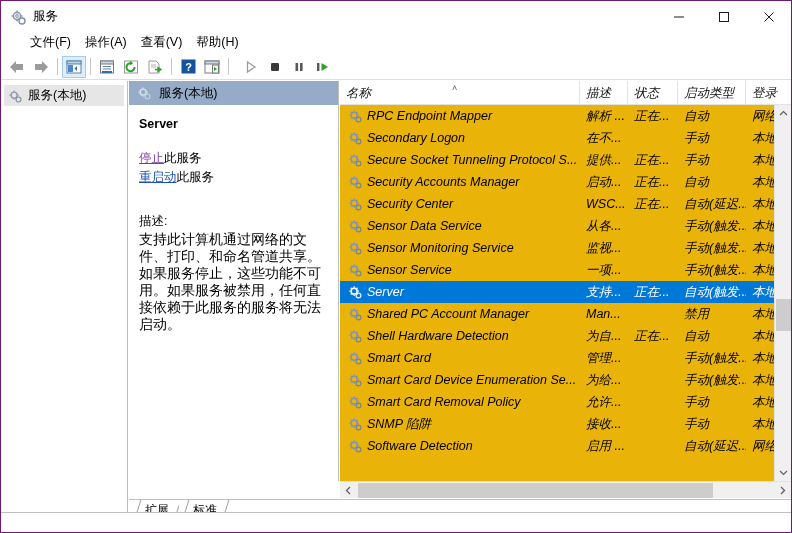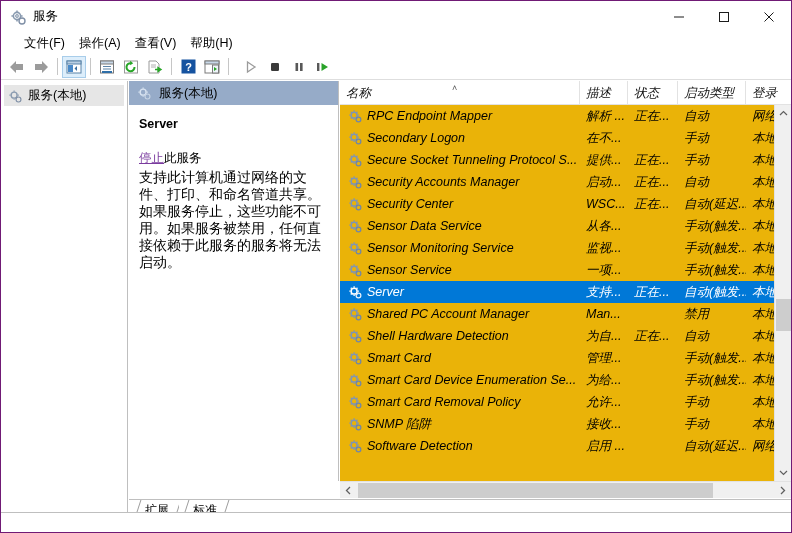--- a/index.html
+++ b/index.html
@@ -45,22 +45,22 @@
     display: flex; align-items: center; justify-content: center;
     color: #1b1b1b;
   }
   .win-btn svg { display: block; }
 
   
   .menubar {
     position: absolute; left: 0; top: 31px;
     width: 666px; height: 22px;
     background: #ffffff;
-    display: flex; align-items: center;
-    padding-left: 16px;
+    display: flex; 
+    padding-left: 22px;
   }
   .menu-item {
     font-size: 12.5px; color: #000000;
     padding: 2px 7px;
     white-space: nowrap;
   }
 
   
   .toolbar {
     position: absolute; left: 0; top: 53px;
@@ -470,21 +470,25 @@
           </span>
           <span class="hlabel">服务(本地)</span>
         </div>
 
         <div class="detail-body">
           <div class="svc-title">Server</div>
 
           <div class="link-line">
             <span class="lnk visited">停止</span><span>此服务</span>
           </div>
-
+          <div class="link-line">
+            <span class="lnk normal">重启动</span><span>此服务</span>
+          </div>
+
+          <div class="desc-head">描述:</div>
           <div class="desc-body">支持此计算机通过网络的文件、打印、和命名管道共享。如果服务停止，这些功能不可用。如果服务被禁用，任何直接依赖于此服务的服务将无法启动。</div>
         </div>
       </div>
 
       <div class="list-col">
 
         <div class="lheader">
           <div class="lh col-name">
             <span>名称</span>
             <span class="sort-arrow">˄</span>

